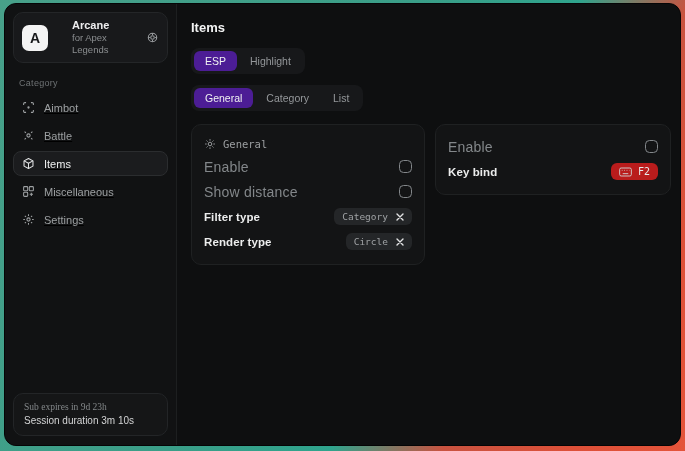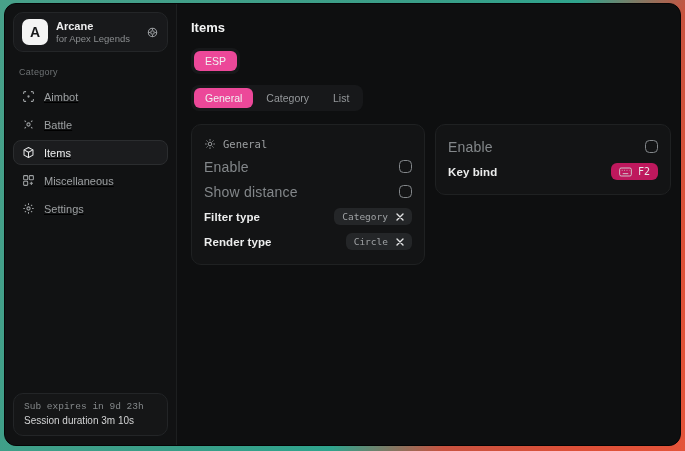--- a/index.html
+++ b/index.html
@@ -21,50 +21,50 @@
   }
   .brand-card {
     background:#18191b; border:1px solid #242628; border-radius:10px;
     padding:6px 8px; display:flex; align-items:center; gap:8px;
   }
   .logo {
     width:26px; height:26px; border-radius:7px; background:#f4f4f4;
     color:#17181a; font-weight:bold; font-size:14px;
     display:flex; align-items:center; justify-content:center; flex:0 0 26px;
   }
-  .brand-text { flex:1; min-width:0; }
+  .brand-text { flex:1; min-width:0;margin-left:16px; }
   .brand-title { color:#ededee; font-size:11px; font-weight:bold; line-height:13px; }
   .brand-sub { color:#8b8e90; font-size:9.5px; line-height:12px; }
   .brand-icon { color:#9a9da0; display:flex; }
   .cat-label { color:#6e7274; font-size:9px; letter-spacing:.3px; margin:15px 6px 7px 6px; }
   .nav { display:flex; flex-direction:column; gap:3px;text-decoration:underline; }
   .nav-item {
     height:25px; display:flex; align-items:center; gap:9px; padding:0 8px;
     color:#9da0a2; font-size:11px; border-radius:8px; border:1px solid transparent;
     cursor:default;
   }
   .nav-item .nicon { display:flex; color:#9da0a2; }
   .nav-item.active { background:#1b1c1e; border-color:#2b2d2f; color:#eceded; }
   .nav-item.active .nicon { color:#e2e3e4; }
   .side-spacer { flex:1; }
   .footer-card {
     background:#151617; border:1px solid #232527; border-radius:10px; padding:6px 10px 7px 10px;
   }
-  .footer-line1 { font-family:Liberation Mono, monospace; color:#84888a; font-size:9.5px; line-height:14px; }
+  .footer-line1 { font-family:Liberation Serif, serif; color:#84888a; font-size:9.5px; line-height:14px; }
   .footer-line2 { color:#d3d4d5; font-size:10px; line-height:14px; }
   
   .main { flex:1; background:#0e0f10; padding:16px 13px 12px 14px; }
   .page-title { color:#f2f3f3; font-size:13px; font-weight:bold; }
   .tab-group {
     display:inline-flex; background:#17181a; border-radius:8px; padding:3px; gap:2px;
   }
   .tab {
     padding:4px 11px; border-radius:6px; font-size:10.5px; color:#94979a; cursor:default;
   }
-  .tab.active { background:#ec4899; color:#f0f1f1; }
+  .tab.active { background:#4c1d95; color:#f0f1f1; }
   .tabs-row1 { margin-top:13px; }
   .tabs-row2 { margin-top:11px; }
   .panels { margin-top:13px; display:flex; gap:10px; align-items:flex-start; }
   .panel {
     background:#131415; border:1px solid #1f2122; border-radius:10px;
     padding:9px 12px 10px 12px;
   }
   .panel-general { flex:0 0 234px; width:234px; }
   .panel-battle { flex:0 0 236px; width:236px; }
   .panel-header {
@@ -79,21 +79,21 @@
     width:13px; height:13px; border:1.5px solid #83878a; border-radius:4.5px;
     background:transparent; cursor:default;
   }
   .tag {
     display:flex; align-items:center; gap:8px; background:#242628; border-radius:6px;
     padding:3px 8px; cursor:default;
   }
   .tag-label { font-family:"DejaVu Sans Mono", monospace; font-size:9.5px; color:#9fa2a4; }
   .tag-x { display:flex; color:#e2e3e4; }
   .keychip {
-    display:flex; align-items:center; gap:6px; background:#be185d; border-radius:6px;
+    display:flex; align-items:center; gap:6px; background:#b91c1c; border-radius:6px;
     padding:3px 8px; cursor:default;
   }
   .keychip-label { font-size:10px; color:#e8e9ea; font-family:"DejaVu Sans Mono", monospace; }
   .kicon { display:flex; color:#cfd0d1; }
 </style>
 </head>
 <body>
 
 <div class="window">
 
@@ -173,20 +173,21 @@
       <div class="footer-line2">Session duration 3m 10s</div>
     </div>
   </div>
 
   <div class="main">
     <div class="page-title">Items</div>
 
     <div class="tabs-row1">
       <div class="tab-group">
         <div class="tab active">ESP</div>
+        <div class="tab">Highlight</div>
       </div>
     </div>
 
     <div class="tabs-row2">
       <div class="tab-group">
         <div class="tab active">General</div>
         <div class="tab">Category</div>
         <div class="tab">List</div>
       </div>
     </div>

